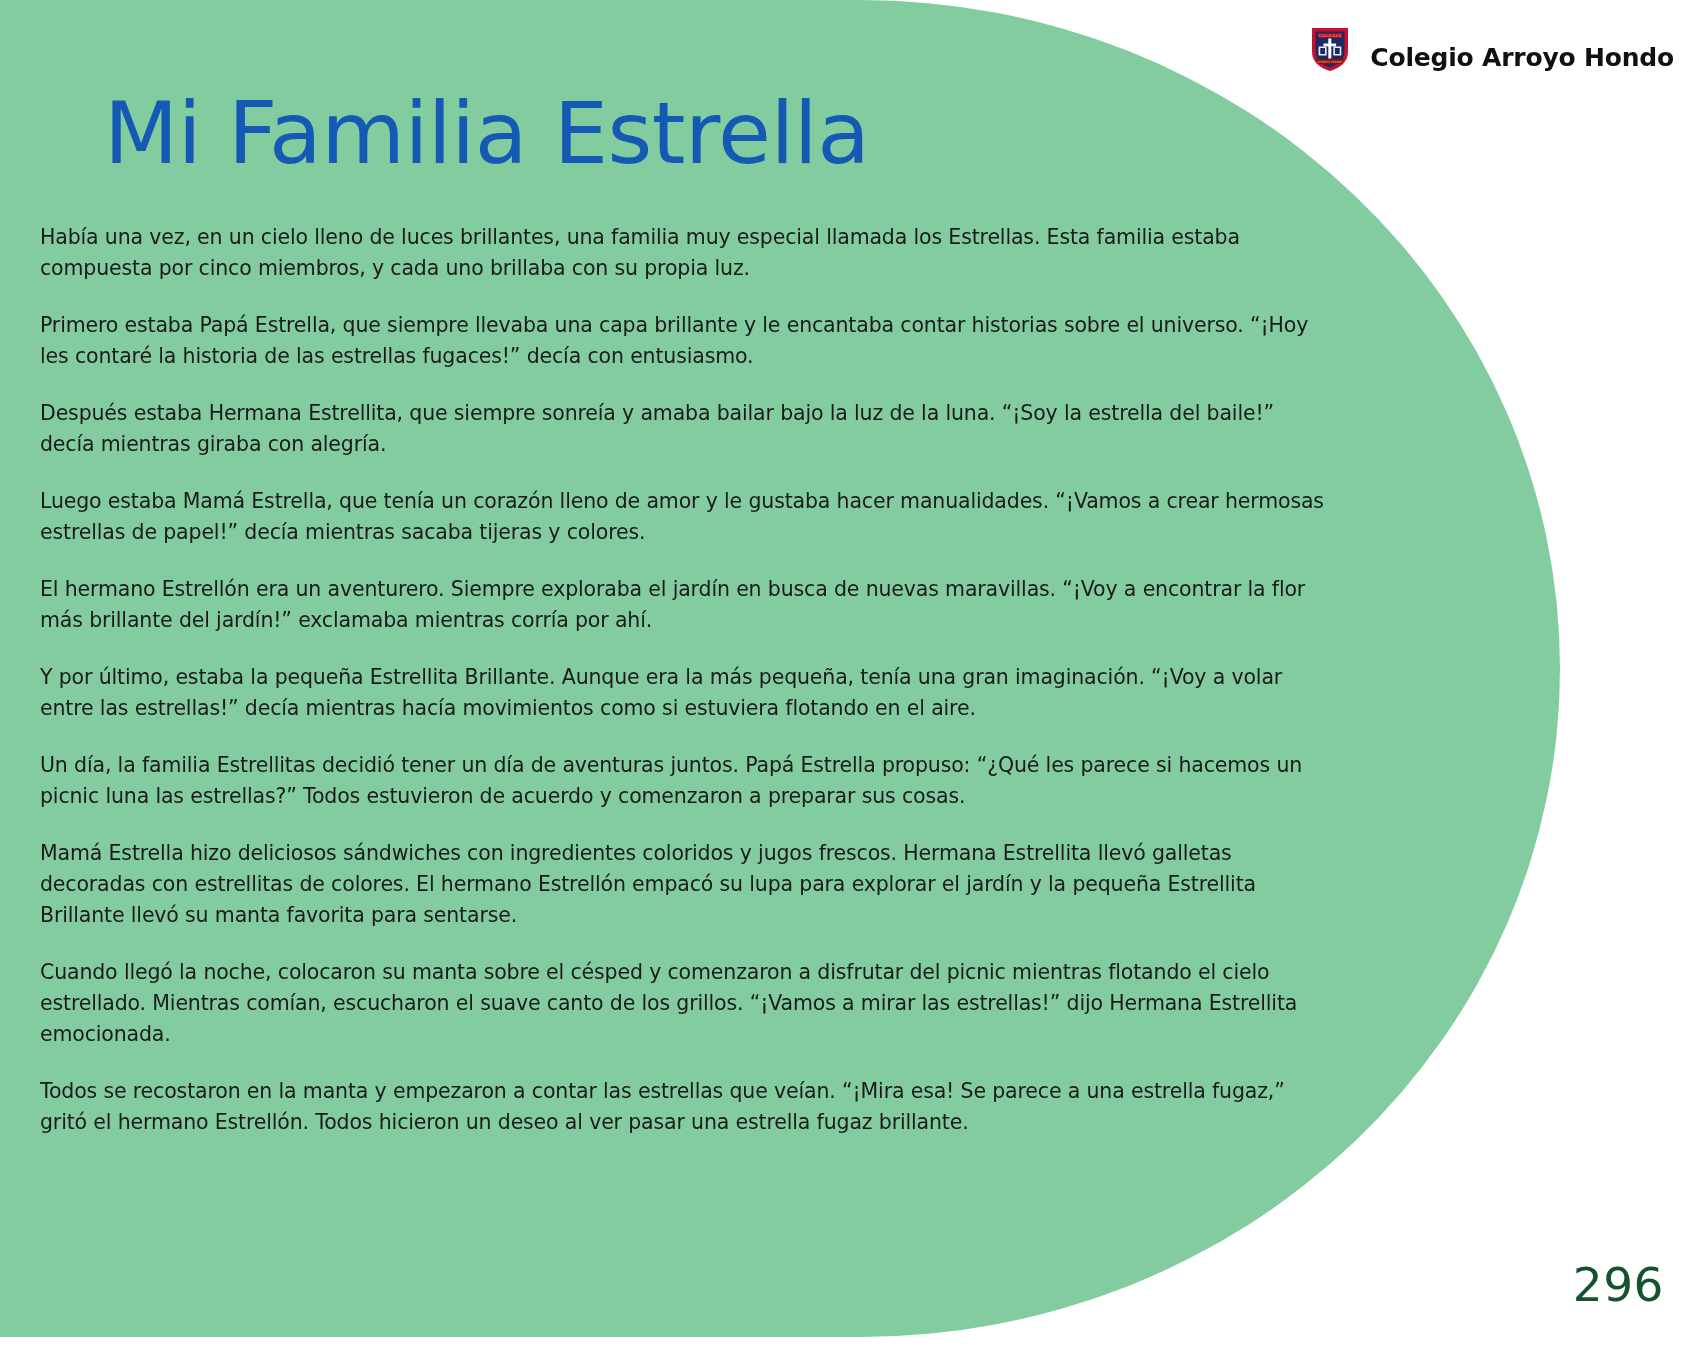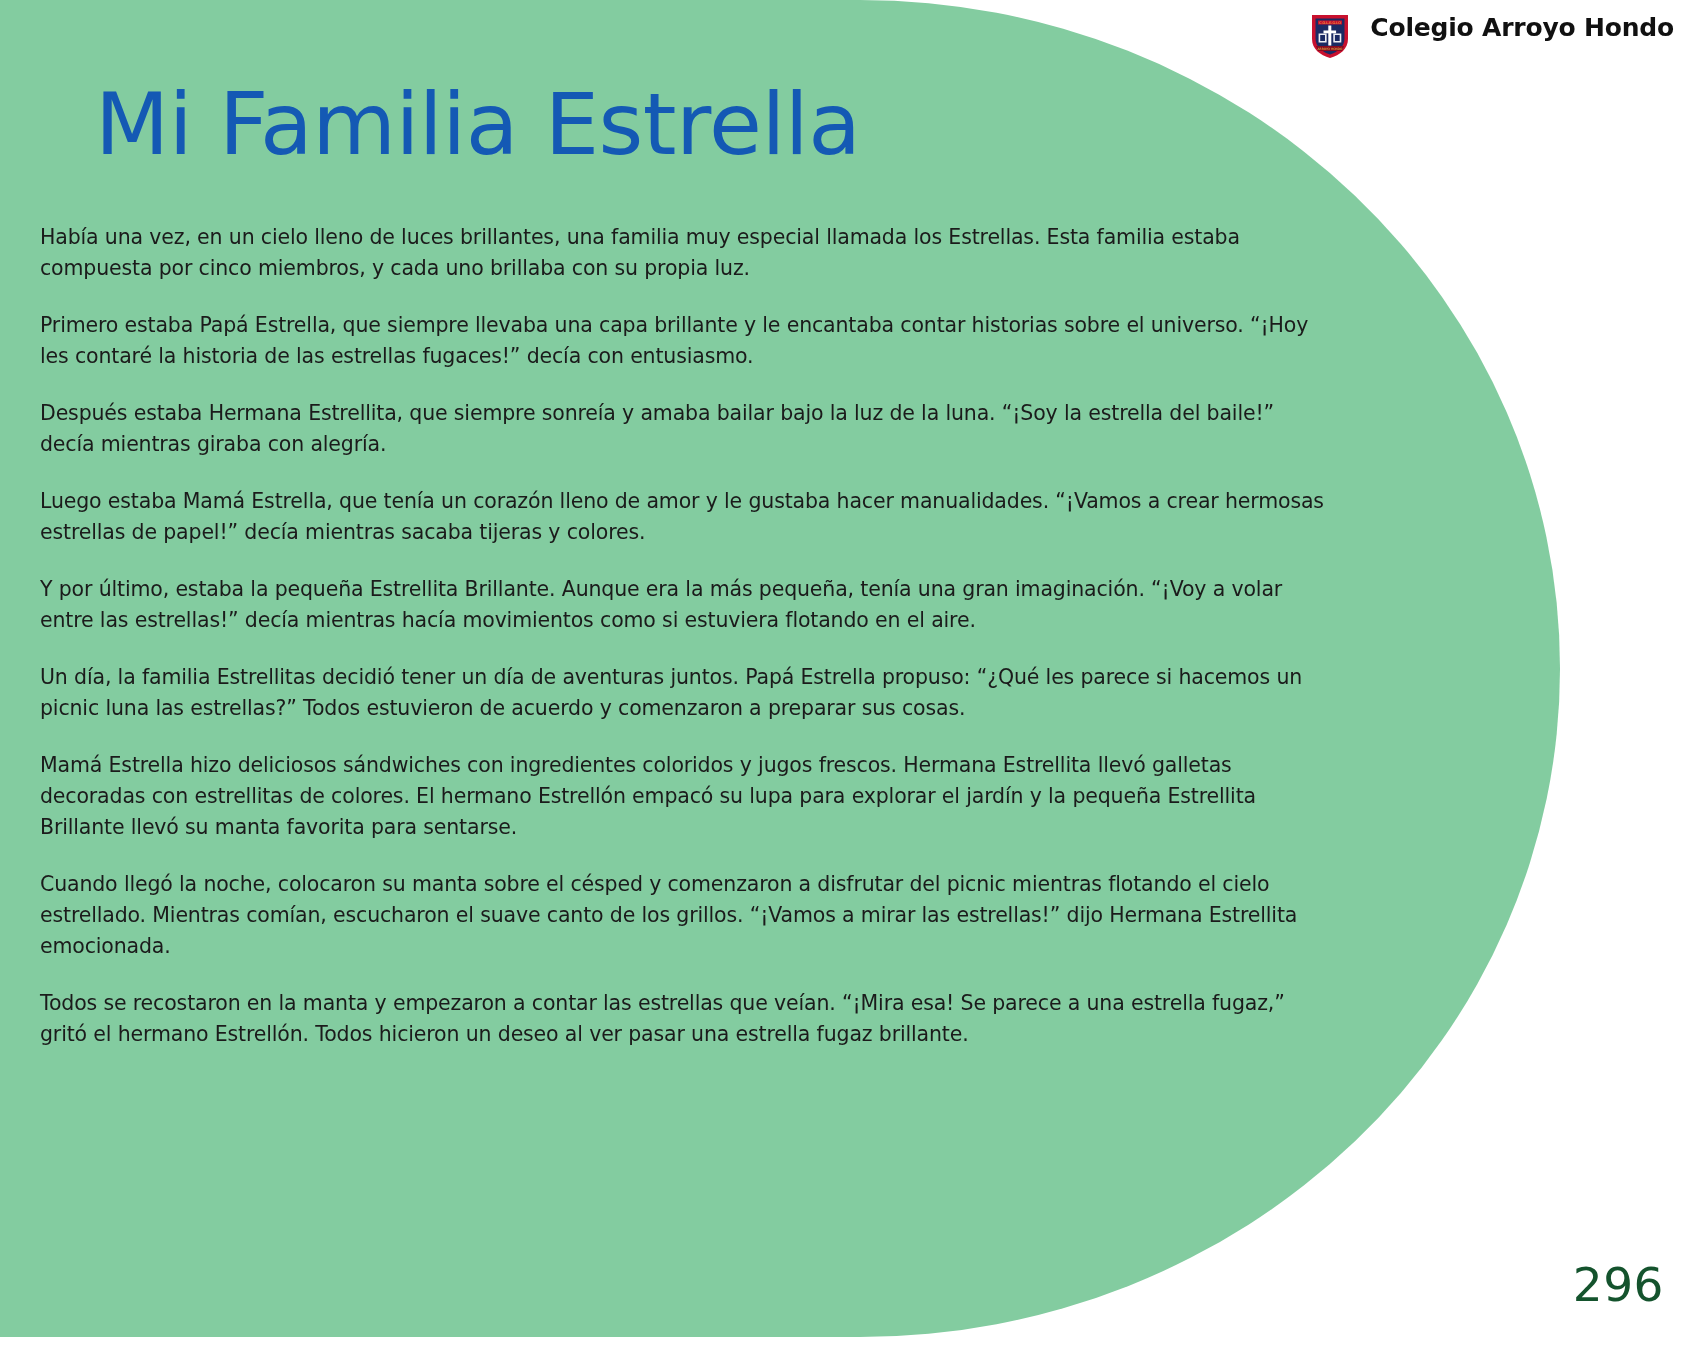--- a/index.html
+++ b/index.html
@@ -35,24 +35,24 @@
     background: #83CCA0;
     border-top-right-radius: 700px 668px;
     border-bottom-right-radius: 700px 668px;
     z-index: 0;
     pointer-events: none;
   }
 
   
   .brand {
     position: absolute;
-    top: 13px;
+    top: 26px;
     right: 26px;
     display: flex;
-    align-items: flex-start;
+    align-items: flex-end;
     gap: 19px;
     z-index: 3;
   }
   .brand-logo {
     width: 42px;
     height: 46px;
     display: block;
     flex: 0 0 auto;
   }
   .brand-name {
@@ -62,21 +62,21 @@
     color: #111111;
     letter-spacing: -0.2px;
     white-space: nowrap;
   }
 
   
   .doc-title {
     position: absolute;
     left: 88px;
     top: 72px;
-    margin: 7px;
+    margin: 16px;
     font-family: "DejaVu Sans", "Liberation Sans", sans-serif;
     font-size: 86px;
     font-weight: normal;
     line-height: 1.05;
     color: #1459B4;
     letter-spacing: -0.5px;
     z-index: 2;
     white-space: nowrap;
   }
 
@@ -139,20 +139,21 @@
     <span class="brand-name">Colegio Arroyo Hondo</span>
   </div>
 
   <h1 class="doc-title">Mi Familia Estrella</h1>
 
   <div class="story">
     <p>Había una vez, en un cielo lleno de luces brillantes, una familia muy especial llamada los Estrellas. Esta familia estaba compuesta por cinco miembros, y cada uno brillaba con su propia luz.</p>
     <p>Primero estaba Papá Estrella, que siempre llevaba una capa brillante y le encantaba contar historias sobre el universo. “¡Hoy les contaré la historia de las estrellas fugaces!” decía con entusiasmo.</p>
     <p>Después estaba Hermana Estrellita, que siempre sonreía y amaba bailar bajo la luz de la luna. “¡Soy la estrella del baile!” decía mientras giraba con alegría.</p>
     <p>Luego estaba Mamá Estrella, que tenía un corazón lleno de amor y le gustaba hacer manualidades. “¡Vamos a crear hermosas estrellas de papel!” decía mientras sacaba tijeras y colores.</p>
+    <p>El hermano Estrellón era un aventurero. Siempre exploraba el jardín en busca de nuevas maravillas. “¡Voy a encontrar la flor más brillante del jardín!” exclamaba mientras corría por ahí.</p>
     <p>Y por último, estaba la pequeña Estrellita Brillante. Aunque era la más pequeña, tenía una gran imaginación. “¡Voy a volar entre las estrellas!” decía mientras hacía movimientos como si estuviera flotando en el aire.</p>
     <p>Un día, la familia Estrellitas decidió tener un día de aventuras juntos. Papá Estrella propuso: “¿Qué les parece si hacemos un picnic luna las estrellas?” Todos estuvieron de acuerdo y comenzaron a preparar sus cosas.</p>
     <p>Mamá Estrella hizo deliciosos sándwiches con ingredientes coloridos y jugos frescos. Hermana Estrellita llevó galletas decoradas con estrellitas de colores. El hermano Estrellón empacó su lupa para explorar el jardín y la pequeña Estrellita Brillante llevó su manta favorita para sentarse.</p>
     <p>Cuando llegó la noche, colocaron su manta sobre el césped y comenzaron a disfrutar del picnic mientras flotando el cielo estrellado. Mientras comían, escucharon el suave canto de los grillos. “¡Vamos a mirar las estrellas!” dijo Hermana Estrellita emocionada.</p>
     <p>Todos se recostaron en la manta y empezaron a contar las estrellas que veían. “¡Mira esa! Se parece a una estrella fugaz,” gritó el hermano Estrellón. Todos hicieron un deseo al ver pasar una estrella fugaz brillante.</p>
   </div>
 
   <div class="page-number">296</div>
 
 </div>

